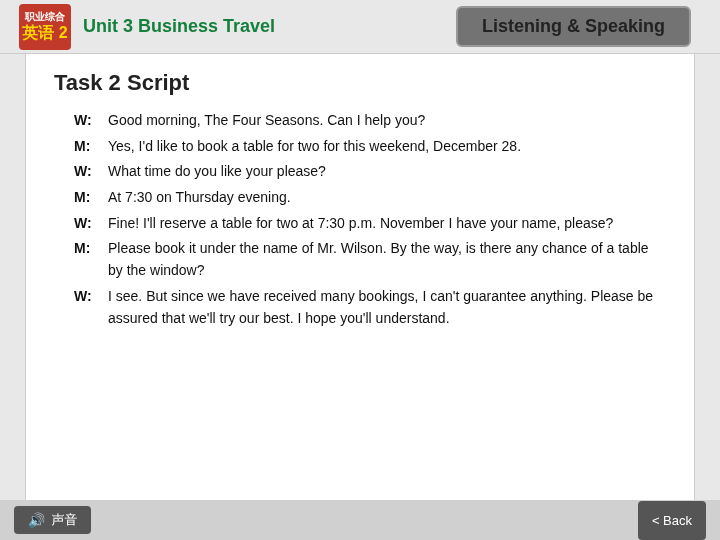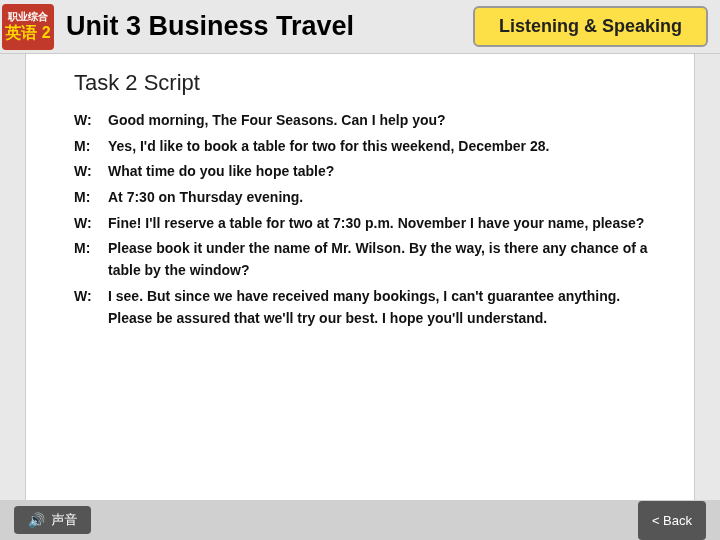--- a/index.html
+++ b/index.html
@@ -12,21 +12,21 @@
       position: relative;
     }
 
     
     .header {
       display: flex;
       align-items: center;
       height: 54px;
       background: #e8e8e8;
       border-bottom: 1px solid #ccc;
-      padding: 0 2px;
+      padding: 0 19px;
     }
 
     .logo-box {
       width: 52px;
       height: 46px;
       background: #c0392b;
       border-radius: 4px;
       display: flex;
       flex-direction: column;
       align-items: center;
@@ -44,28 +44,28 @@
     }
 
     .logo-line2 {
       color: #ffd700;
       font-size: 16px;
       font-weight: bold;
       text-align: center;
     }
 
     .unit-title {
-      font-size: 27px;
-      color: #000000;
+      font-size: 18px;
+      color: #15803d;
       font-weight: bold;
       flex: 1;
     }
 
     .listening-badge {
-      background: #fde047;
+      background: #737373;
       border: 2px solid #999;
       border-radius: 6px;
       padding: 8px 24px;
       font-size: 18px;
       font-weight: bold;
       color: #222;
       margin-right: 10px;
     }
 
     
@@ -73,24 +73,23 @@
       background: white;
       margin: 0;
       padding: 16px 28px 80px 28px;
       height: calc(540px - 54px - 40px);
       overflow: hidden;
       position: relative;
     }
 
     .task-title {
       font-size: 22px;
-      font-weight: normal;
+      font-weight: bold;
       color: #222;
       margin-bottom: 14px;
-      margin-left: 20px;
     }
 
     
     .side-line-left {
       position: absolute;
       left: 0;
       top: 54px;
       width: 26px;
       height: calc(540px - 54px - 40px);
       background: #e8e8e8;
@@ -123,21 +122,20 @@
 
     .speaker {
       font-weight: bold;
       width: 28px;
       flex-shrink: 0;
       margin-right: 6px;
     }
 
     .dialogue-text {
       flex: 1;
-      font-weight: bold;
     }
 
     
     .bottom-bar {
       position: absolute;
       bottom: 0;
       left: 0;
       width: 720px;
       height: 40px;
       background: #d0d0d0;
@@ -201,21 +199,21 @@
   <div class="dialogue-row">
         <span class="speaker">W:</span>
         <span class="dialogue-text">Good morning, The Four Seasons. Can I help you?</span>
       </div>
       <div class="dialogue-row">
         <span class="speaker">M:</span>
         <span class="dialogue-text">Yes, I'd like to book a table for two for this weekend, December 28.</span>
       </div>
       <div class="dialogue-row">
         <span class="speaker">W:</span>
-        <span class="dialogue-text">What time do you like hope table?</span>
+        <span class="dialogue-text">What time do you like your please?</span>
       </div>
       <div class="dialogue-row">
         <span class="speaker">M:</span>
         <span class="dialogue-text">At 7:30 on Thursday evening.</span>
       </div>
       <div class="dialogue-row">
         <span class="speaker">W:</span>
         <span class="dialogue-text">Fine! I'll reserve a table for two at 7:30 p.m. November I have your name, please?</span>
       </div>
       <div class="dialogue-row">

